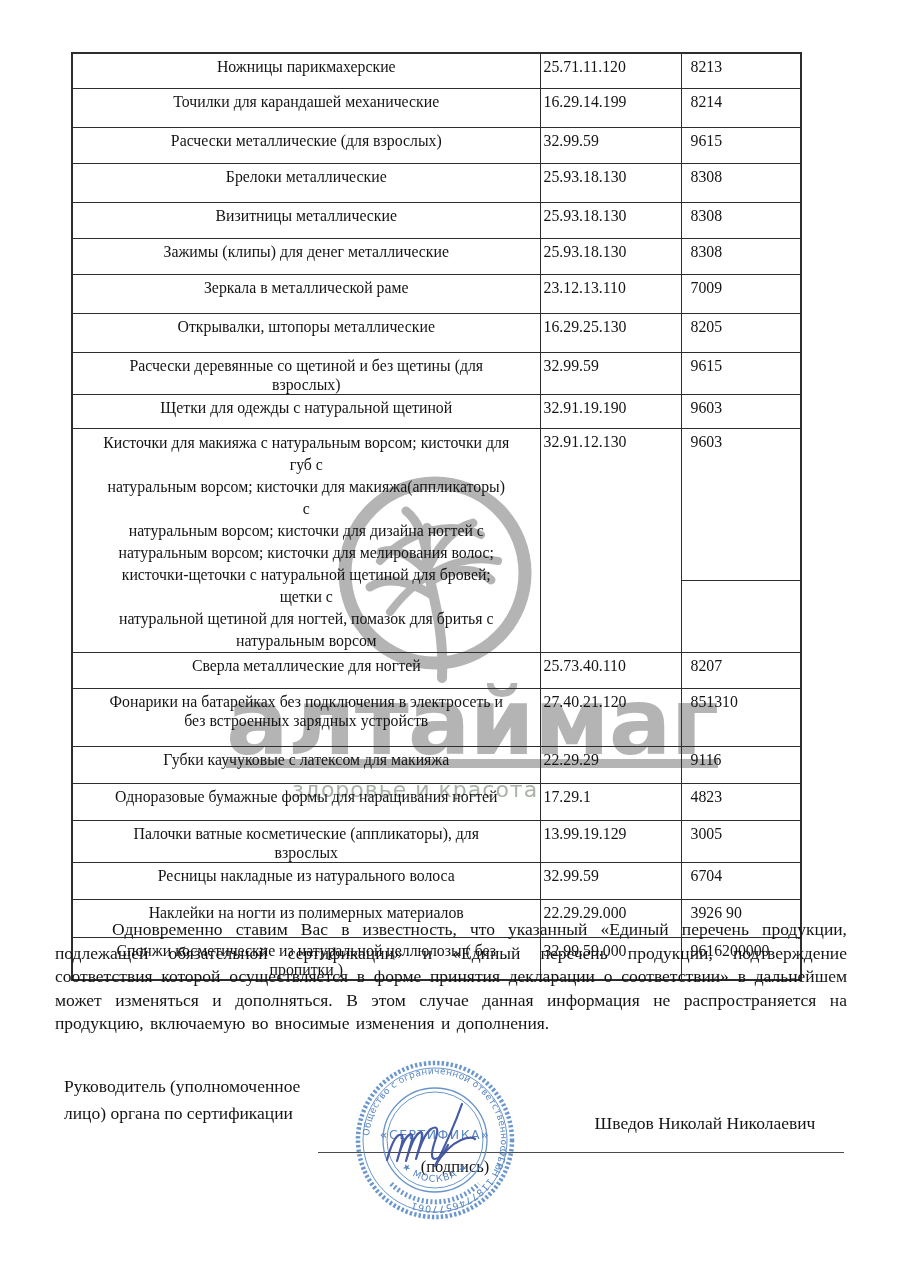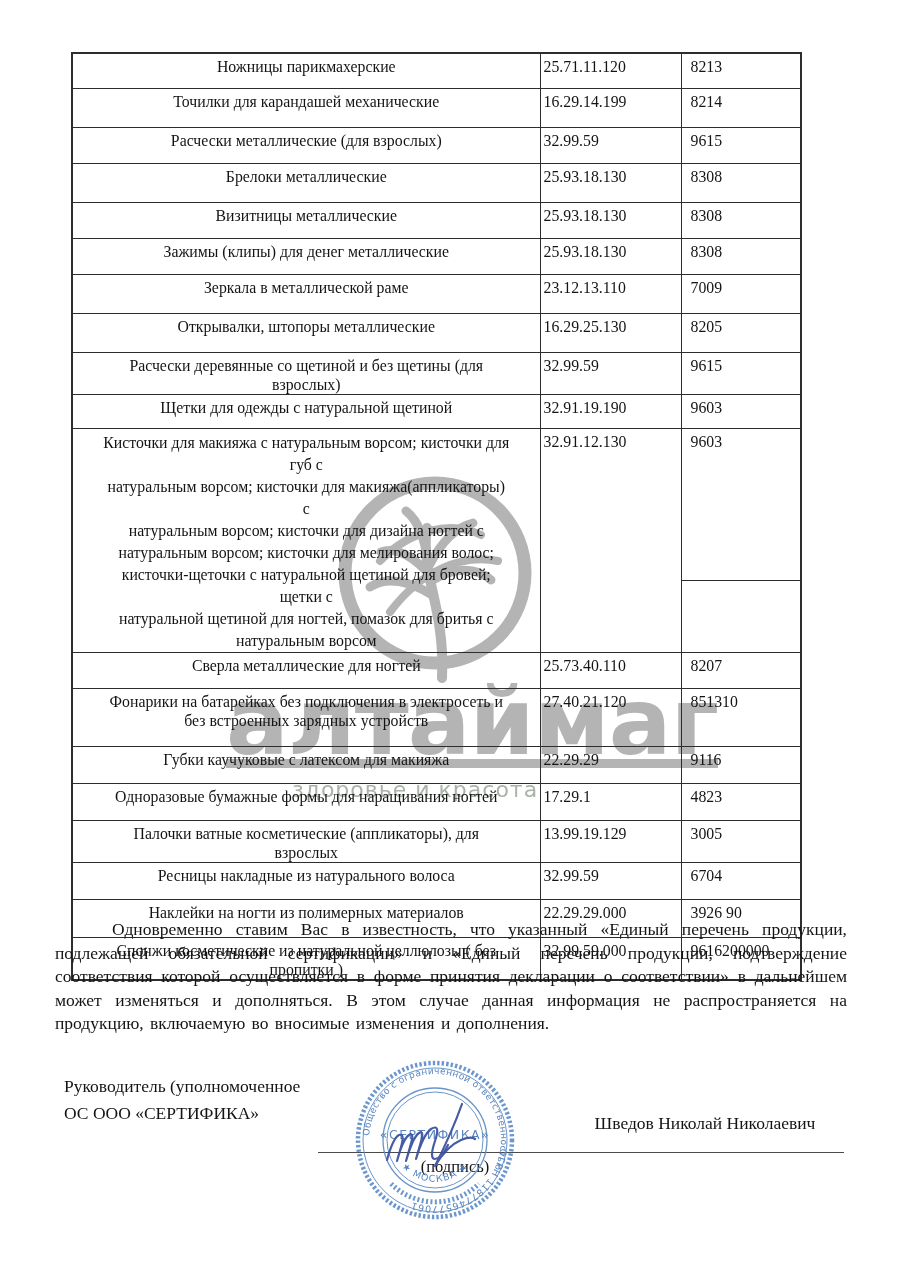--- a/index.html
+++ b/index.html
@@ -185,21 +185,21 @@
           <td class="okpd2-cell">32.99.59.000</td>
           <td class="tnved-cell">9616200000</td>
         </tr>
       </tbody>
   </table>
 
   <p class="notice">Одновременно ставим Вас в известность, что указанный «Единый перечень продукции, подлежащей обязательной сертификации» и «Единый перечень продукции, подтверждение соответствия которой осуществляется в форме принятия декларации о соответствии» в дальнейшем может изменяться и дополняться. В этом случае данная информация не распространяется на продукцию, включаемую во вносимые изменения и дополнения.</p>
 
   <div class="sig-title">
     <div>Руководитель (уполномоченное</div>
-    <div>ОС ООО «СЕРТИФИКА»</div>
+    <div>лицо) органа по сертификации</div>
   </div>
 
   <div class="sig-name">Шведов Николай Николаевич</div>
 
   <div class="rule rule-sign"></div>
   <div class="rule rule-fio"></div>
   <div class="cap cap-sign">(подпись)</div>
 
   <svg class="stamp" width="200" height="200" viewBox="0 0 200 200">
     <defs>

